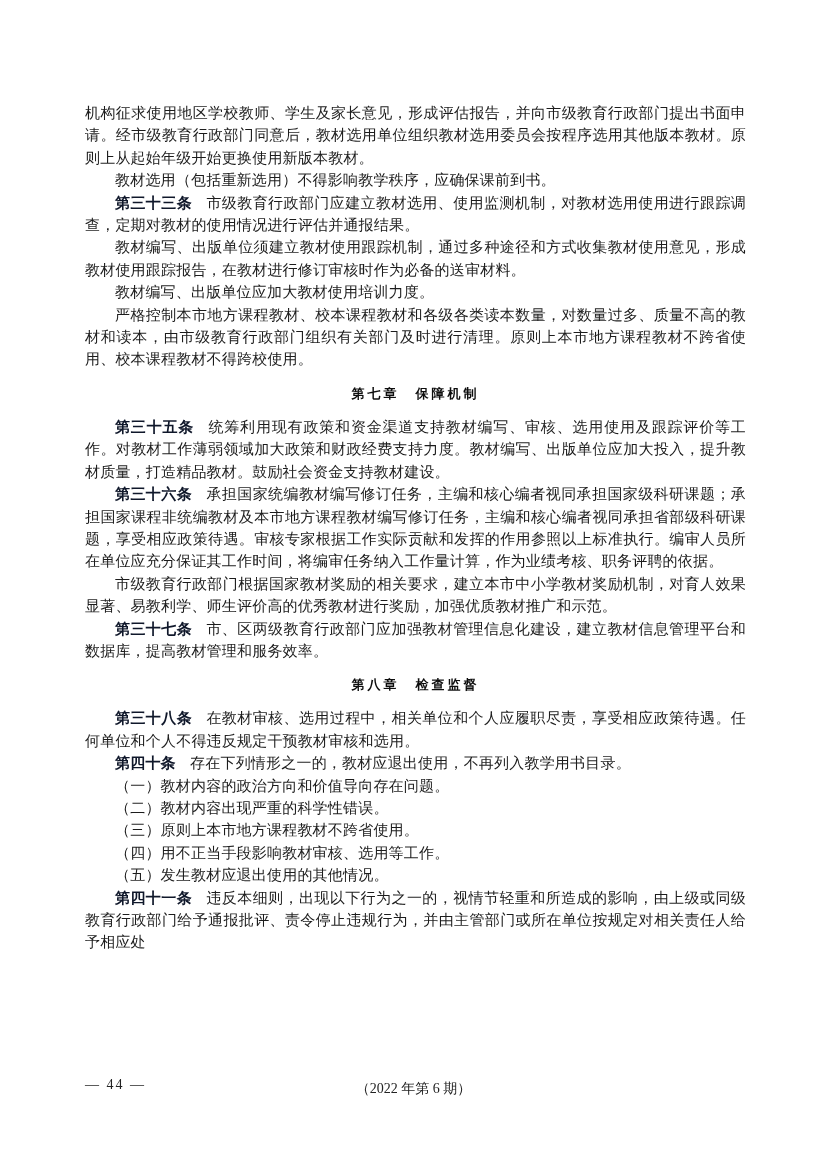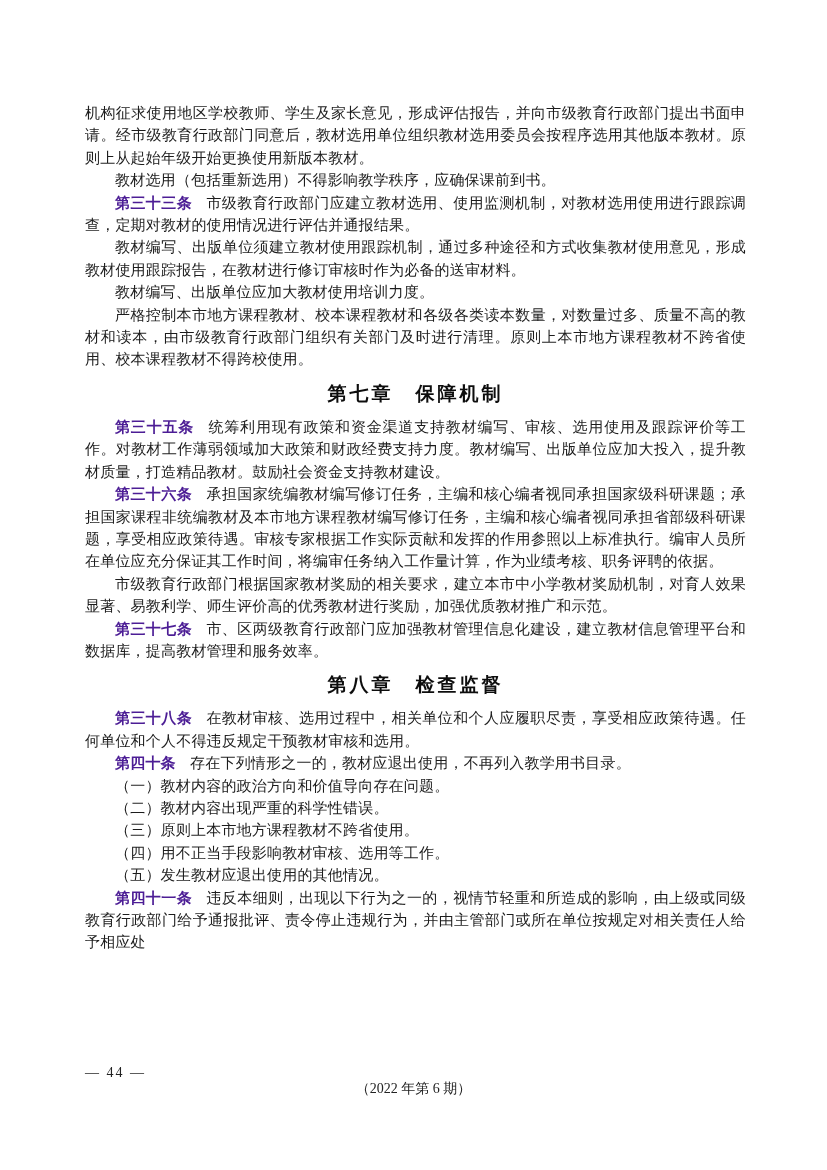--- a/index.html
+++ b/index.html
@@ -30,45 +30,45 @@
     letter-spacing: 0.2px;
     color: #1c1c1c;
   }
   .para.indent {
     text-indent: 2em;
   }
   .lead {
     font-family: "Liberation Sans", "DejaVu Sans", sans-serif;
     font-weight: 700;
     margin-right: 0.95em;
-    color: #4c1d95;
+    color: #0f172a;
   }
   .chapter {
     margin: 9px 0 8px 0;
     text-align: center;
-    font-size: 19px;
+    font-size: 13px;
     line-height: 28px;
     font-weight: 700;
     letter-spacing: 3px;
     font-family: "Liberation Sans", "DejaVu Sans", sans-serif;
     color: #0d0d0d;
   }
   .footer {
     position: absolute;
     left: 0;
     top: 1064px;
     width: 827px;
     font-size: 14px;
     line-height: 18px;
     color: #222;
   }
   .footer .page-num {
     position: absolute;
     left: 85px;
-    top: 0;
+    top: 12px;
     letter-spacing: 2px;
   }
   .footer .issue {
     position: absolute;
     left: 0;
     width: 100%;
     top: 0;
     text-align: center;
     margin-top: 16px;
   }

